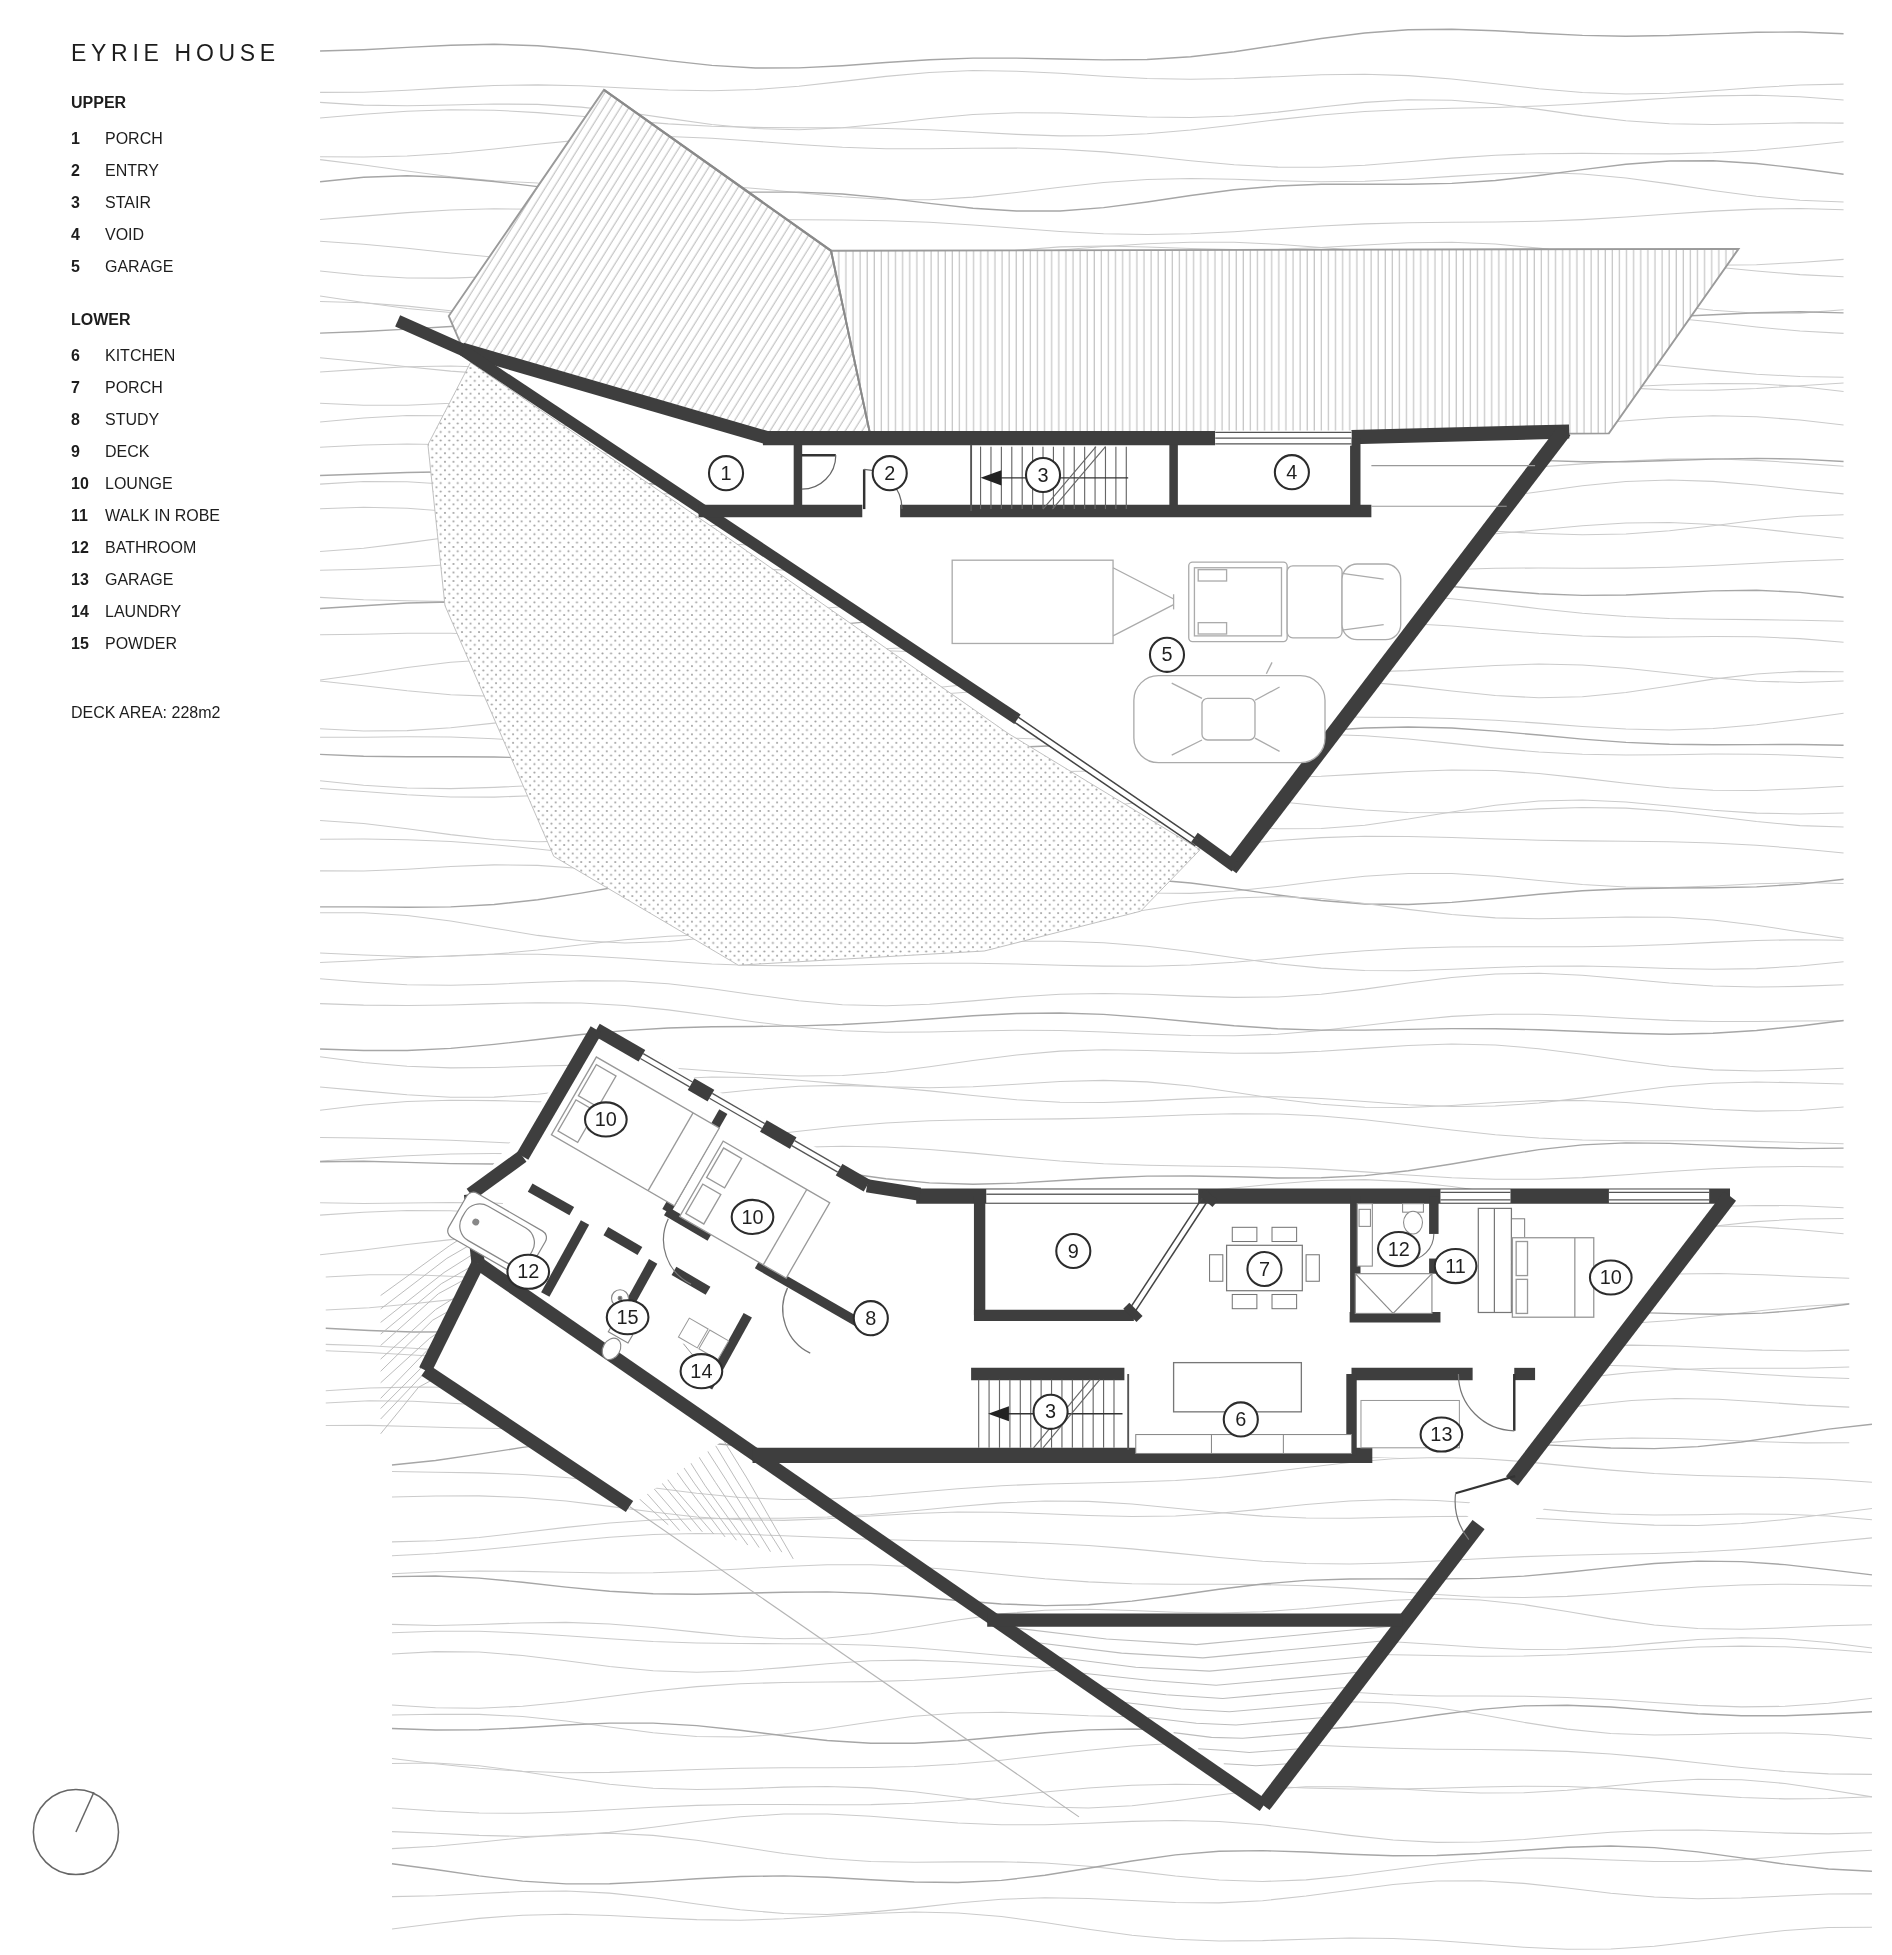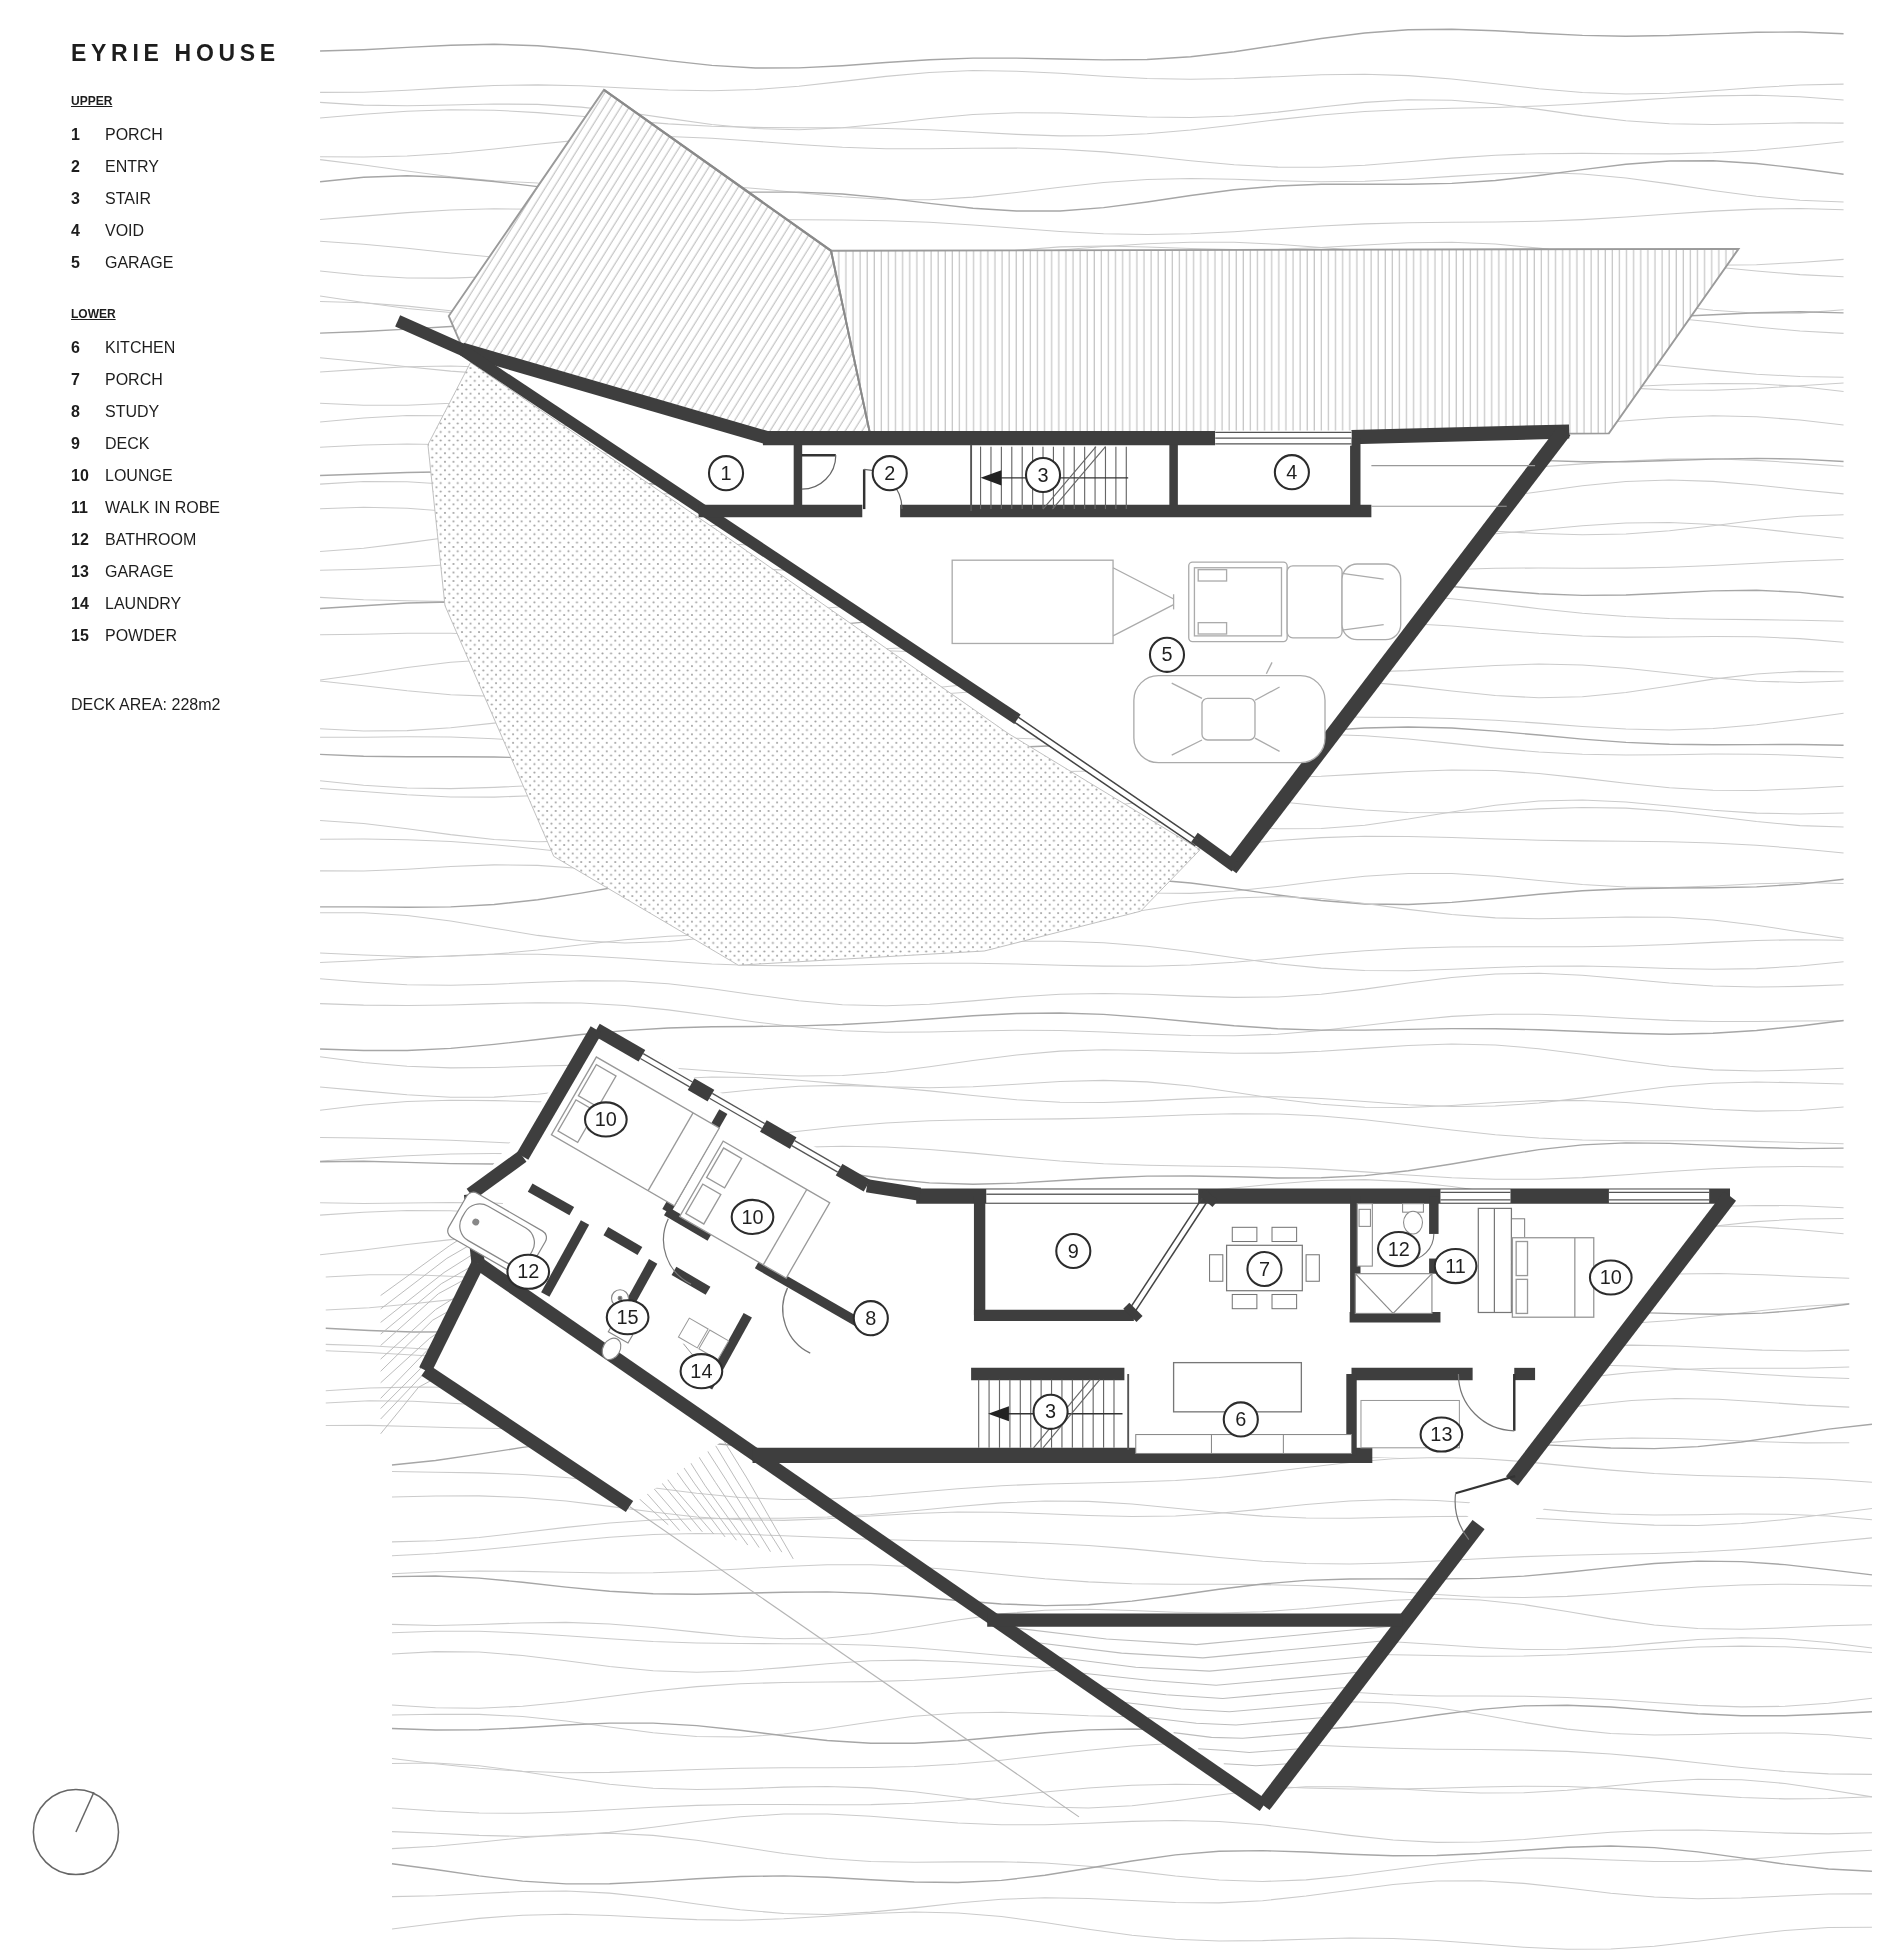--- a/index.html
+++ b/index.html
@@ -1,21 +1,21 @@
 <!DOCTYPE html>
 <html style="font-size:15px"><head>
 <meta charset="utf-8">
 <style>
   html,body{margin:0;padding:0;background:#ffffff;}
   .page{position:relative;width:1893px;height:1955px;background:#fff;overflow:hidden;
         font-family:"Liberation Sans", sans-serif;color:#1d1d1d;}
   .legend{position:absolute;left:71px;top:40px;width:237px;z-index:5;}
-  .title{font-size:23px;font-weight:bold;letter-spacing:4.7px;margin:0 0 26.5px 0;}
+  .title{font-size:23px;font-weight:normal;letter-spacing:4.7px;margin:0 0 26.5px 0;}
   .group{margin:0 0 28px 0;}
-  .group-heading{font-size:12px;font-weight:bold;margin:0 0 11.4px 0;text-decoration:underline;}
+  .group-heading{font-size:16px;font-weight:bold;margin:0 0 11.4px 0;}
   .legend-item{display:flex;font-size:16px;line-height:32px;}
   .legend-item .num{width:34px;font-weight:bold;flex:0 0 34px;}
   .floor-area{font-size:16px;margin-top:44px;}
   svg{position:absolute;left:0;top:0;}
   text.bubble{font-size:21px;fill:#1f1f1f;text-anchor:middle;}
 </style>
 </head>
 <body>
 
 <div class="page">

